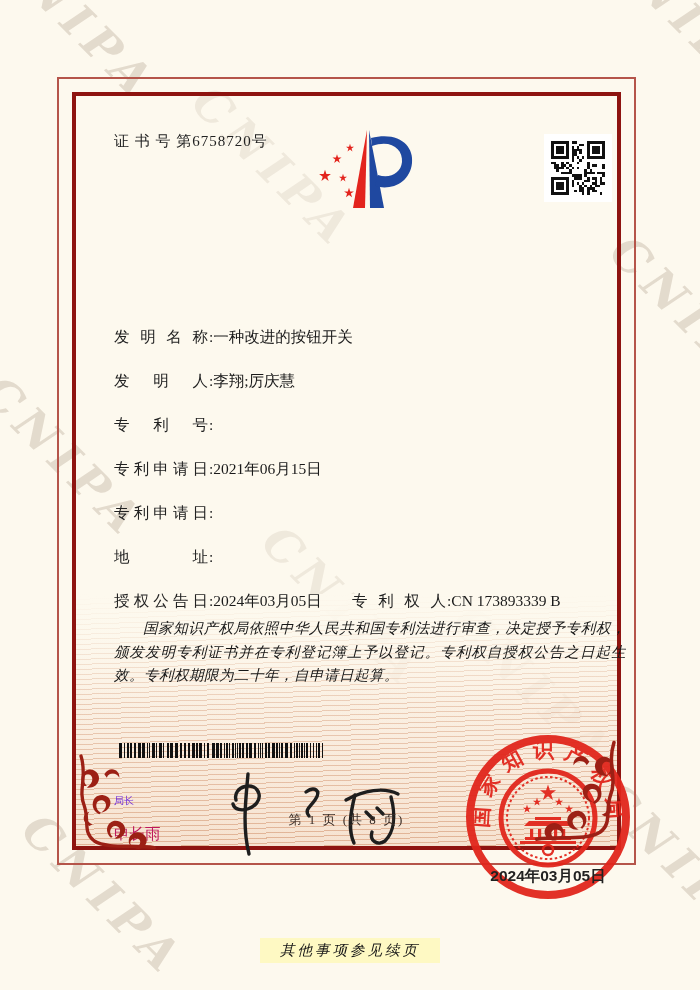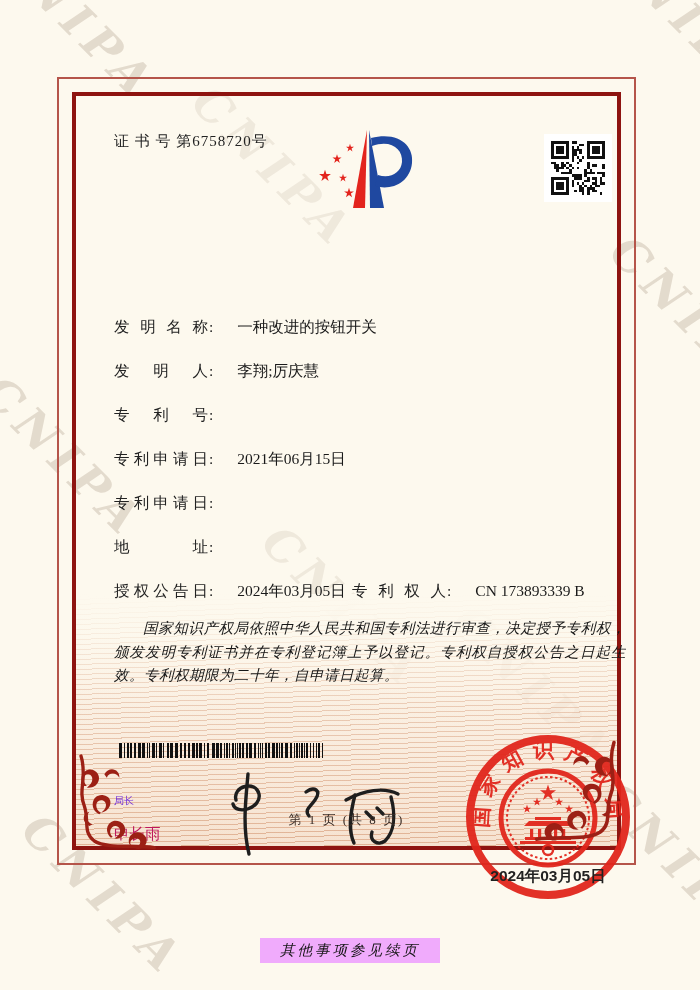--- a/index.html
+++ b/index.html
@@ -25,46 +25,46 @@
   .abs{position:absolute;z-index:2;}
 
   .cert-no{left:38px;top:36px;font-size:15px;letter-spacing:1px;color:#222;}
   .logo{left:239px;top:31px;width:100px;height:93px;}
   .qr-box{left:468px;top:38px;width:68px;height:68px;background:#fff;display:flex;align-items:center;justify-content:center;}
   .qr-box svg{width:54px;height:54px;shape-rendering:crispEdges;}
 
   .title{left:0;right:0;top:126px;text-align:center;font-size:35px;font-weight:bold;letter-spacing:16px;padding-left:16px;color:#101010;}
 
   .fields{left:38px;top:209px;right:30px;font-size:15.5px;}
-  .frow{display:flex;height:44px;align-items:center;line-height:24px;}
+  .frow{display:flex;height:44px;align-items:flex-end;line-height:24px;}
   .fgroup{display:flex;}
   .flabel{display:inline-block;width:94px;text-align:justify;text-align-last:justify;color:#222;}
   .fcolon{margin-left:1px;color:#222;}
-  .fvalue{margin-left:24px;color:#1a1a1a;white-space:nowrap;}
+  .fvalue{margin-left:0;color:#1a1a1a;white-space:nowrap;}
   .grant-first{width:238px;}
 
   .paras{left:38px;top:521px;width:512px;font-size:14.5px;line-height:23.5px;
          font-style:italic;letter-spacing:0.5px;color:#161616;}
   .paras p{margin:0 0 5px 0;text-indent:2em;text-align:justify;}
 
   .barcode{left:43px;top:647px;width:208px;height:15px;}
   .sig-title{left:38px;top:698px;font-family:"Liberation Sans","DejaVu Sans",sans-serif;font-size:10px;color:#6d28d9;}
   .sig-name{left:38px;top:728px;font-family:"Liberation Sans","DejaVu Sans",sans-serif;font-size:15.5px;color:#be185d;}
   .sig-script{left:138px;top:668px;width:210px;height:95px;}
 
   .seal{left:386px;top:633px;width:172px;height:178px;z-index:3;}
 
   .flourish{z-index:3;}
   .flourish.left{left:-4px;bottom:-5px;width:88px;height:100px;}
   .flourish.right{right:-4px;bottom:-5px;width:88px;height:122px;transform:scaleX(-1);}
 
   .pagenum{left:0;right:0;bottom:17px;text-align:center;font-size:13px;color:#3d2f28;letter-spacing:2px;}
 
   .cont-note{position:absolute;left:0;right:0;top:938px;text-align:center;z-index:2;}
-  .cont-note span{display:inline-block;background:#f0abfc;padding:3px 20px;font-size:14.5px;
+  .cont-note span{display:inline-block;background:#fef9c3;padding:3px 20px;font-size:14.5px;
         font-style:italic;letter-spacing:3px;color:#161616;}
 </style>
 </head>
 <body>
 
 <div class="page">
 
   <div class="wm" style="left:-28px;top:-8px;">CNIPA</div>
   <div class="wm" style="left:582px;top:-10px;">CNIPA</div>
   <div class="wm" style="left:588px;top:290px;">CNIPA</div>

